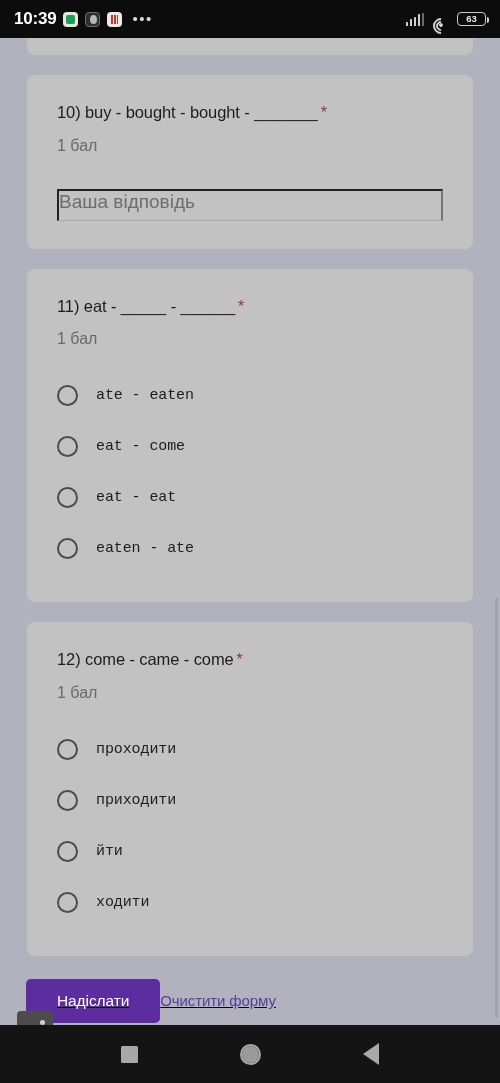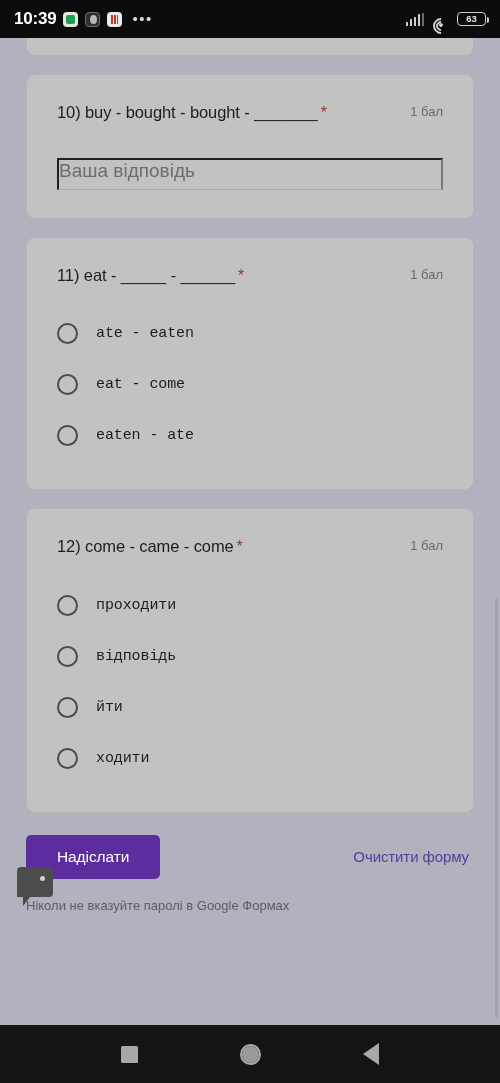--- a/index.html
+++ b/index.html
@@ -166,35 +166,36 @@
     margin-top: -4px;
     border-top: none;
     border-radius: 0 0 9px 9px;
   }
 
   .q-head {
     display: flex;
     align-items: flex-start;
     justify-content: space-between;
     gap: 10px;
+    flex-direction: column;
   }
   .q-title {
     font-size: 16.5px;
     color: #1d1d1d;
     line-height: 1.35;
     letter-spacing: -0.1px;
     flex: 1;
   }
   .q-req {
     color: #93352f;
     font-size: 16px;
     margin-left: 3px;
   }
   .q-points {
-    font-size: 13px;
+    font-size: 16px;
     color: #6a6a6a;
     white-space: nowrap;
     padding-top: 3px;
   }
 
   .answer-field {
     margin-top: 34px;
     padding-bottom: 7px;
     border-bottom: 1px solid #a8a8a8;
     font-size: 19px;
@@ -224,24 +225,24 @@
     font-size: 15px;
     color: #1d1d1d;
     letter-spacing: -0.1px;
     font-family: Liberation Mono, monospace;
   }
 
   
   .actions {
     display: flex;
     align-items: center;
-    justify-content: space-between;
     margin: 0 26px;
     padding-top: 4px;
     position: relative;
+    text-decoration: underline;
   }
   .submit-btn {
     background: #5b2d9e;
     color: #ffffff;
     font-size: 15.5px;
     border: none;
     border-radius: 5px;
     padding: 13px 31px;
     cursor: pointer;
     font-family: "Liberation Sans", sans-serif;
@@ -387,40 +388,44 @@
         <div class="opt-row">
           <span class="radio"></span>
           <span class="opt-label">ate - eaten</span>
         </div>
         <div class="opt-row">
           <span class="radio"></span>
           <span class="opt-label">eat - come</span>
         </div>
         <div class="opt-row">
           <span class="radio"></span>
+          <span class="opt-label">eat - eat</span>
+        </div>
+        <div class="opt-row">
+          <span class="radio"></span>
           <span class="opt-label">eaten - ate</span>
         </div>
       </div>
     </div>
 
     <div class="card">
       <div class="q-head">
         <div class="q-title">
           <span>12) come - came - come</span><span class="q-req">*</span>
         </div>
         <div class="q-points">1 бал</div>
       </div>
       <div class="options">
         <div class="opt-row">
           <span class="radio"></span>
           <span class="opt-label">проходити</span>
         </div>
         <div class="opt-row">
           <span class="radio"></span>
-          <span class="opt-label">відповідь</span>
+          <span class="opt-label">приходити</span>
         </div>
         <div class="opt-row">
           <span class="radio"></span>
           <span class="opt-label">йти</span>
         </div>
         <div class="opt-row">
           <span class="radio"></span>
           <span class="opt-label">ходити</span>
         </div>
       </div>

